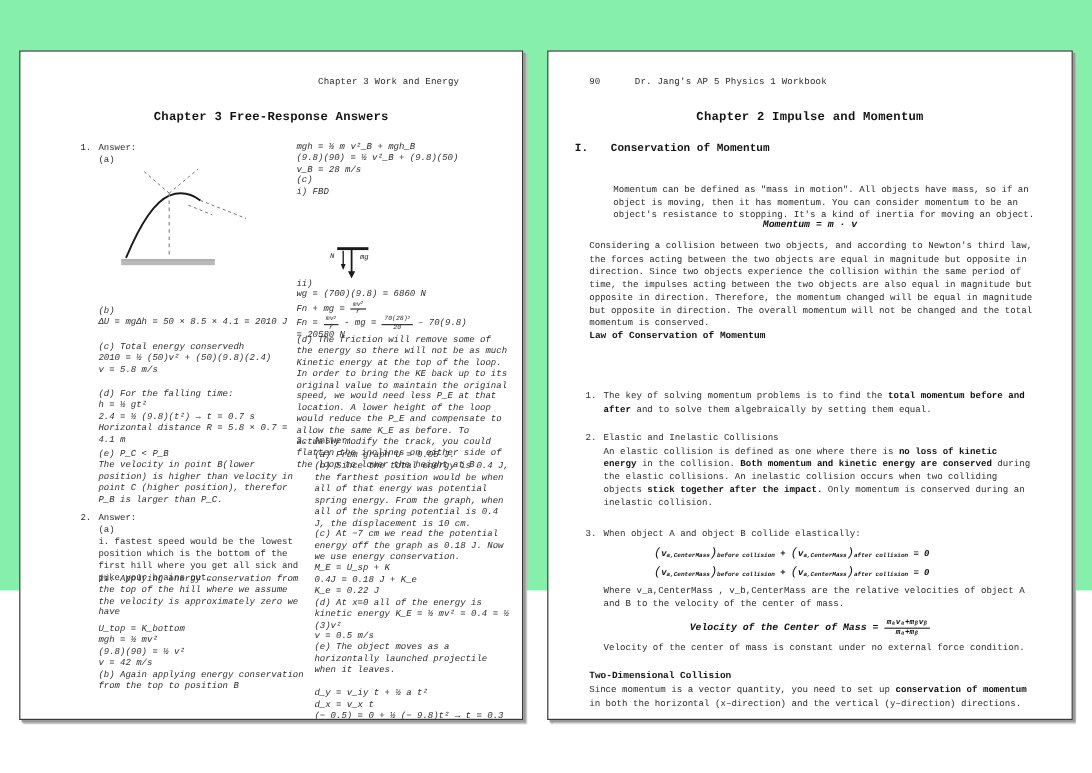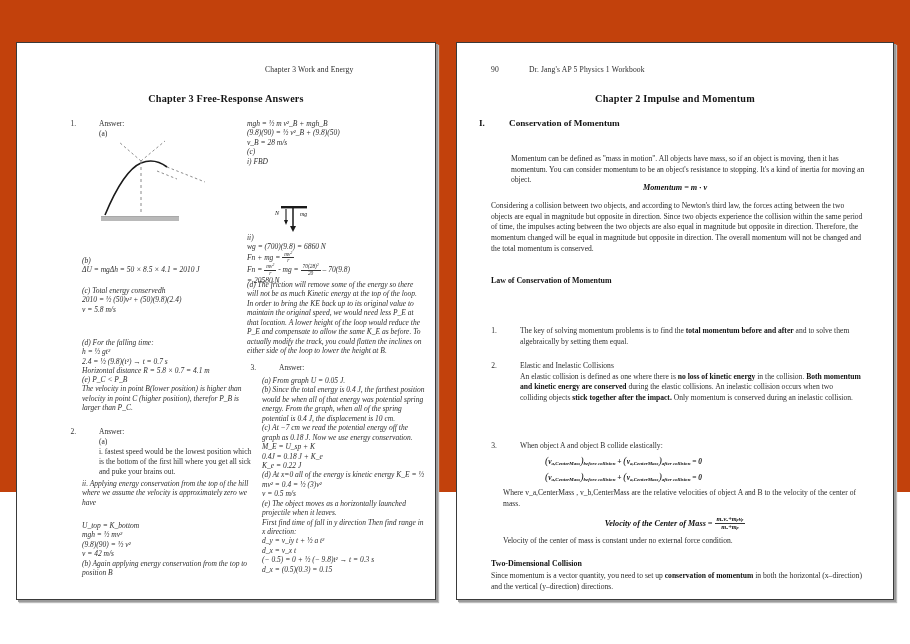--- a/index.html
+++ b/index.html
@@ -8,21 +8,22 @@
     background: #ffffff;
     width: 910px;
     height: 644px;
     overflow: hidden;
     font-family: "Liberation Serif", serif;
   }
   #viewport {
     position: relative;
     width: 910px;
     height: 492px;
-    background: #c2410c;
+    background: #86efac;
+    font-family: Liberation Mono, monospace;
   }
 
   .page {
     position: absolute;
     background: #ffffff;
     border: 1px solid #3a3a3a;
     box-shadow: 2px 2px 0 0 #9a9a9a, 3px 3px 1px 0 #bdbdbd;
     box-sizing: border-box;
     overflow: hidden;
   }
@@ -81,21 +82,21 @@
     font-size: 7.5px;
     line-height: 1.34;
     color: #2e2e2e;
   }
   .numitem .marker {
     position: absolute;
     left: 0; top: 0;
     width: 14px;
     text-align: right;
   }
-  .numitem .content { display: block; margin-left: 37px; }
+  .numitem .content { display: block; margin-left: 20px; }
 
   .frac {
     display: inline-block;
     vertical-align: -0.45em;
     text-align: center;
     font-size: 0.72em;
     line-height: 1.03;
   }
   .frac .num { display: block; border-bottom: 1px solid #333; padding: 0 2px; }
   .frac .den { display: block; padding: 0 2px; }
@@ -163,21 +164,21 @@
         <span>(b)</span><br>
         <span>ΔU = mgΔh = 50 × 8.5 × 4.1 = 2010 J</span>
       </div>
 
       <div class="blk italic tight" style="left:65px; top:243px; width:170px;">
         <span>(c) Total energy conservedh</span><br>
         <span>2010 = ½ (50)v² + (50)(9.8)(2.4)</span><br>
         <span>v = 5.8 m/s</span>
       </div>
 
-      <div class="blk italic tight" style="left:65px; top:282px; width:175px;margin-top:13px;">
+      <div class="blk italic tight" style="left:65px; top:282px; width:175px;">
         <span>(d) For the falling time:</span><br>
         <span>h = ½ gt²</span><br>
         <span>2.4 = ½ (9.8)(t²) → t = 0.7 s</span><br>
         <span>Horizontal distance R = 5.8 × 0.7 = 4.1 m</span>
       </div>
 
       <div class="blk italic tight" style="left:65px; top:332px; width:172px;">
         <span>(e) P_C &lt; P_B</span><br>
         <span>The velocity in point B(lower position) is higher than velocity in point C (higher position), therefor P_B is larger than P_C.</span>
       </div>
@@ -241,21 +242,21 @@
       <div class="blk italic tight" style="left:245px; top:333px; width:165px;">
         <span>(a) From graph U = 0.05 J.</span><br>
         <span>(b) Since the total energy is 0.4 J, the farthest position would be when all of that energy was potential spring energy. From the graph, when all of the spring potential is 0.4 J, the displacement is 10 cm.</span><br>
         <span>(c) At −7 cm we read the potential energy off the graph as 0.18 J. Now we use energy conservation.</span><br>
         <span>M_E = U_sp + K</span><br>
         <span>0.4J = 0.18 J + K_e</span><br>
         <span>K_e = 0.22 J</span><br>
         <span>(d) At x=0 all of the energy is kinetic energy K_E = ½ mv² = 0.4 = ½ (3)v²</span><br>
         <span>v = 0.5 m/s</span><br>
         <span>(e) The object moves as a horizontally launched projectile when it leaves.</span><br>
-        <span>First find time of fall in y direction Then find range in x direction:</span><br>
+        <br>
         <span>d_y = v_iy t + ½ a t²</span><br>
         <span>d_x = v_x t</span><br>
         <span>(− 0.5) = 0 + ½ (− 9.8)t² → t = 0.3 s</span><br>
         <span>d_x = (0.5)(0.3) = 0.15</span>
       </div>
 
     </div>
   </div>
 
   <div class="page" id="page-right">

